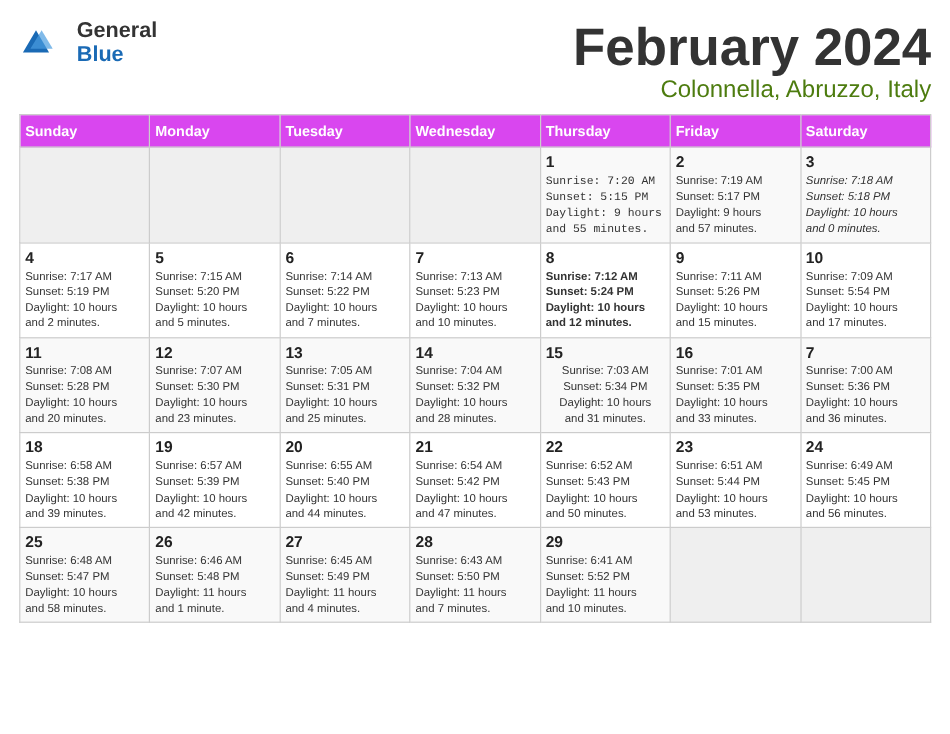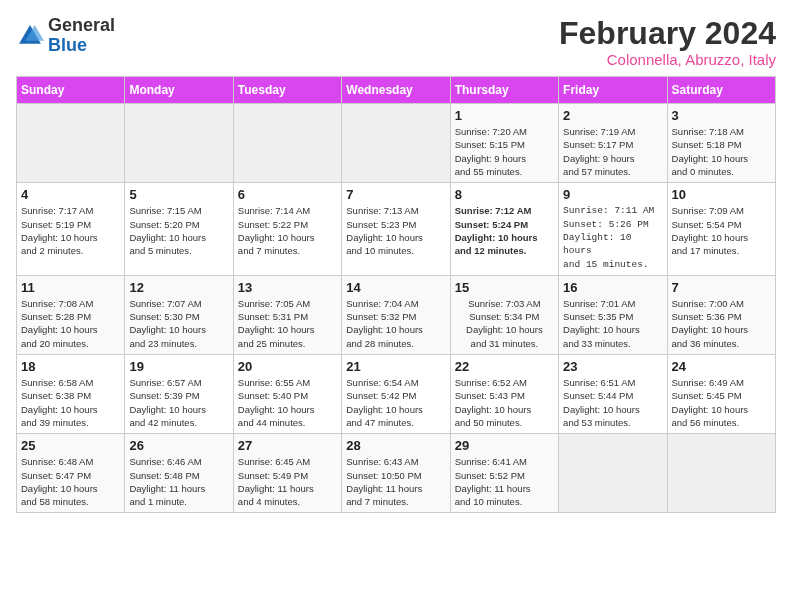--- a/index.html
+++ b/index.html
@@ -12,45 +12,45 @@
     }
     .header-area {
       display: flex;
       justify-content: space-between;
       align-items: flex-start;
       margin-bottom: 8px;
     }
     .logo {
       display: flex;
       align-items: center;
-      gap: 4px;
+      gap: 20px;
     }
     .logo-text {
       font-size: 18px;
       font-weight: bold;
       color: #333;
       line-height: 1.1;
     }
     .logo-text span { color: #1a6ab5; }
     .logo-icon {
       width: 28px;
       height: 28px;
     }
     .title-area {
       text-align: right;
     }
     .month-title {
-      font-size: 32px;
+      font-size: 44px;
       font-weight: bold;
       color: #333;
       line-height: 1.1;
     }
     .subtitle {
-      font-size: 15px;
-      color: #ec4899;
+      font-size: 20px;
+      color: #4d7c0f;
     }
     table {
       width: 100%;
       border-collapse: collapse;
       font-size: 10px;
     }
     thead tr th {
       background-color: #d946ef;
       color: #fff;
       padding: 6px 4px;
@@ -118,35 +118,35 @@
       </tr>
   </thead>
   <tbody id="calendar-body">
       <tr>
         <td class="empty"></td>
         <td class="empty"></td>
         <td class="empty"></td>
         <td class="empty"></td>
         <td>
           <div class="day-num">1</div>
-          <div class="day-info" style="white-space: pre-line;">Sunrise: 7:20 AM
+          <div class="day-info" style="white-space: pre-line; font-family: Liberation Mono, monospace;">Sunrise: 7:20 AM
 Sunset: 5:15 PM
 Daylight: 9 hours
 and 55 minutes.</div>
         </td>
         <td>
           <div class="day-num">2</div>
           <div class="day-info" style="white-space: pre-line;">Sunrise: 7:19 AM
 Sunset: 5:17 PM
 Daylight: 9 hours
 and 57 minutes.</div>
         </td>
         <td>
           <div class="day-num">3</div>
-          <div class="day-info" style="white-space: pre-line;">Sunrise: 7:18 AM
+          <div class="day-info" style="white-space: pre-line; font-style: italic;">Sunrise: 7:18 AM
 Sunset: 5:18 PM
 Daylight: 10 hours
 and 0 minutes.</div>
         </td>
       </tr>
       <tr>
         <td>
           <div class="day-num">4</div>
           <div class="day-info" style="white-space: pre-line;">Sunrise: 7:17 AM
 Sunset: 5:19 PM
@@ -176,21 +176,21 @@
         </td>
         <td>
           <div class="day-num">8</div>
           <div class="day-info" style="white-space: pre-line; font-weight: bold;">Sunrise: 7:12 AM
 Sunset: 5:24 PM
 Daylight: 10 hours
 and 12 minutes.</div>
         </td>
         <td>
           <div class="day-num">9</div>
-          <div class="day-info" style="white-space: pre-line; font-family: Liberation Mono, monospace;">Sunrise: 7:11 AM
+          <div class="day-info" style="white-space: pre-line;">Sunrise: 7:11 AM
 Sunset: 5:26 PM
 Daylight: 10 hours
 and 15 minutes.</div>
         </td>
         <td>
           <div class="day-num">10</div>
           <div class="day-info" style="white-space: pre-line;">Sunrise: 7:09 AM
 Sunset: 5:54 PM
 Daylight: 10 hours
 and 17 minutes.</div>
@@ -316,21 +316,21 @@
         <td>
           <div class="day-num">27</div>
           <div class="day-info" style="white-space: pre-line;">Sunrise: 6:45 AM
 Sunset: 5:49 PM
 Daylight: 11 hours
 and 4 minutes.</div>
         </td>
         <td>
           <div class="day-num">28</div>
           <div class="day-info" style="white-space: pre-line;">Sunrise: 6:43 AM
-Sunset: 10:50 PM
+Sunset: 5:50 PM
 Daylight: 11 hours
 and 7 minutes.</div>
         </td>
         <td>
           <div class="day-num">29</div>
           <div class="day-info" style="white-space: pre-line;">Sunrise: 6:41 AM
 Sunset: 5:52 PM
 Daylight: 11 hours
 and 10 minutes.</div>
         </td>

